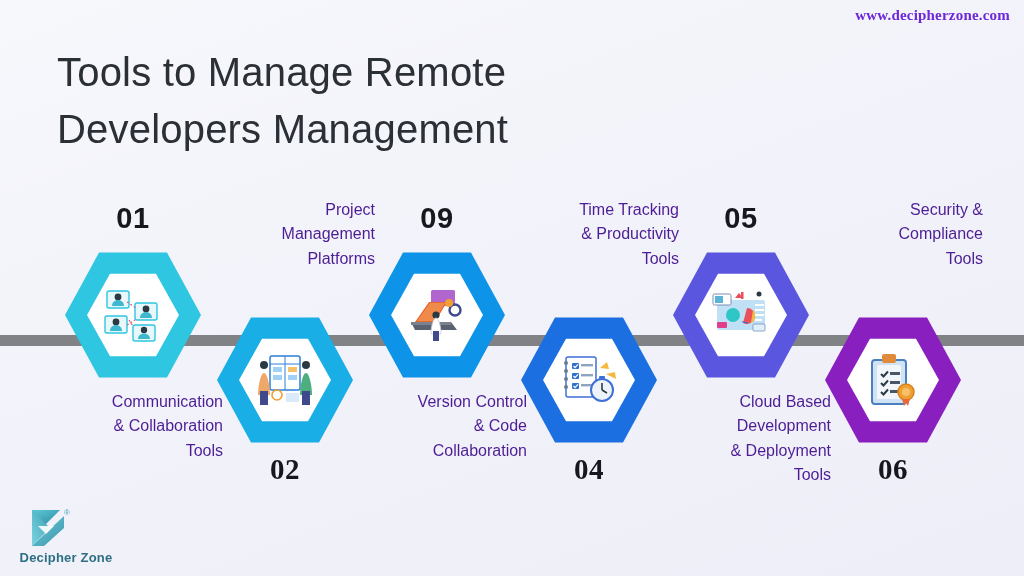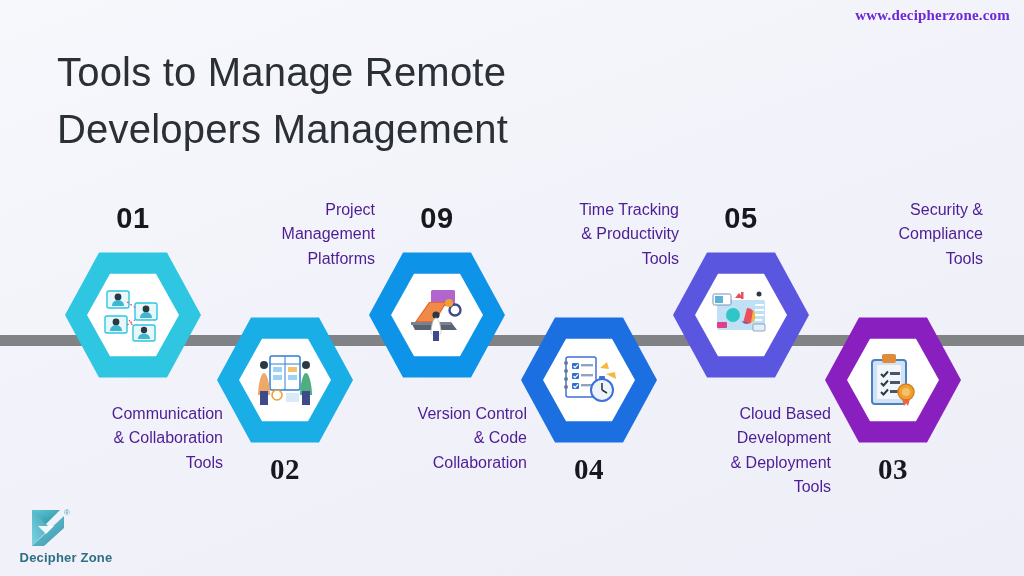--- a/index.html
+++ b/index.html
@@ -79,21 +79,21 @@
   .label{
     position:absolute; left:50%; transform:translateX(-50%);
     width:180px; text-align:right;
     font-size:16px; line-height:1.52; color:#4c1d95;
     white-space:pre-line;
   }
 
   
   .step.up .hex-wrap{ top:60px; }
   .step.up .num   { top:12px; }
-  .step.up .label { top:212px; }
+  .step.up .label { top:200px; }
 
   
   .step.down .hex-wrap{ top:125px; }
   .step.down .label   { top:8px; }
   .step.down .num     { top:263px;font-family:Liberation Serif, serif; }
 
   
   .logo{
     position:absolute; left:12px; bottom:8px;
     width:108px; height:62px;
@@ -283,21 +283,21 @@
           <path d="M17 31l2.5 2.5 4.5-5" stroke="#2b3a42" stroke-width="2" fill="none"></path>
           <rect x="26" y="29" width="10" height="3" fill="#4a5566"></rect>
           <path d="M17 40l2.5 2.5 4.5-5" stroke="#2b3a42" stroke-width="2" fill="none"></path>
           <rect x="26" y="38" width="8" height="3" fill="#4a5566"></rect>
           <circle cx="42" cy="40" r="8" fill="#f0a030" stroke="#d4821c" stroke-width="1.5"></circle>
           <path d="M38 47l2 7 2-3 2 3 2-7z" fill="#e8693c"></path>
           <circle cx="42" cy="40" r="4" fill="#f5c26b"></circle>
         </svg>
       </div>
     </div>
-    <div class="num">03</div>
+    <div class="num">06</div>
   </div>
 
 </div>
 
 <div class="logo">
   <svg class="logo-mark" width="46" height="44" viewBox="0 0 46 44">
     <defs>
       <linearGradient id="lg1" x1="0" y1="0" x2="1" y2="1">
         <stop offset="0%" stop-color="#5fc8d8"></stop>
         <stop offset="100%" stop-color="#2d8ea3"></stop>

